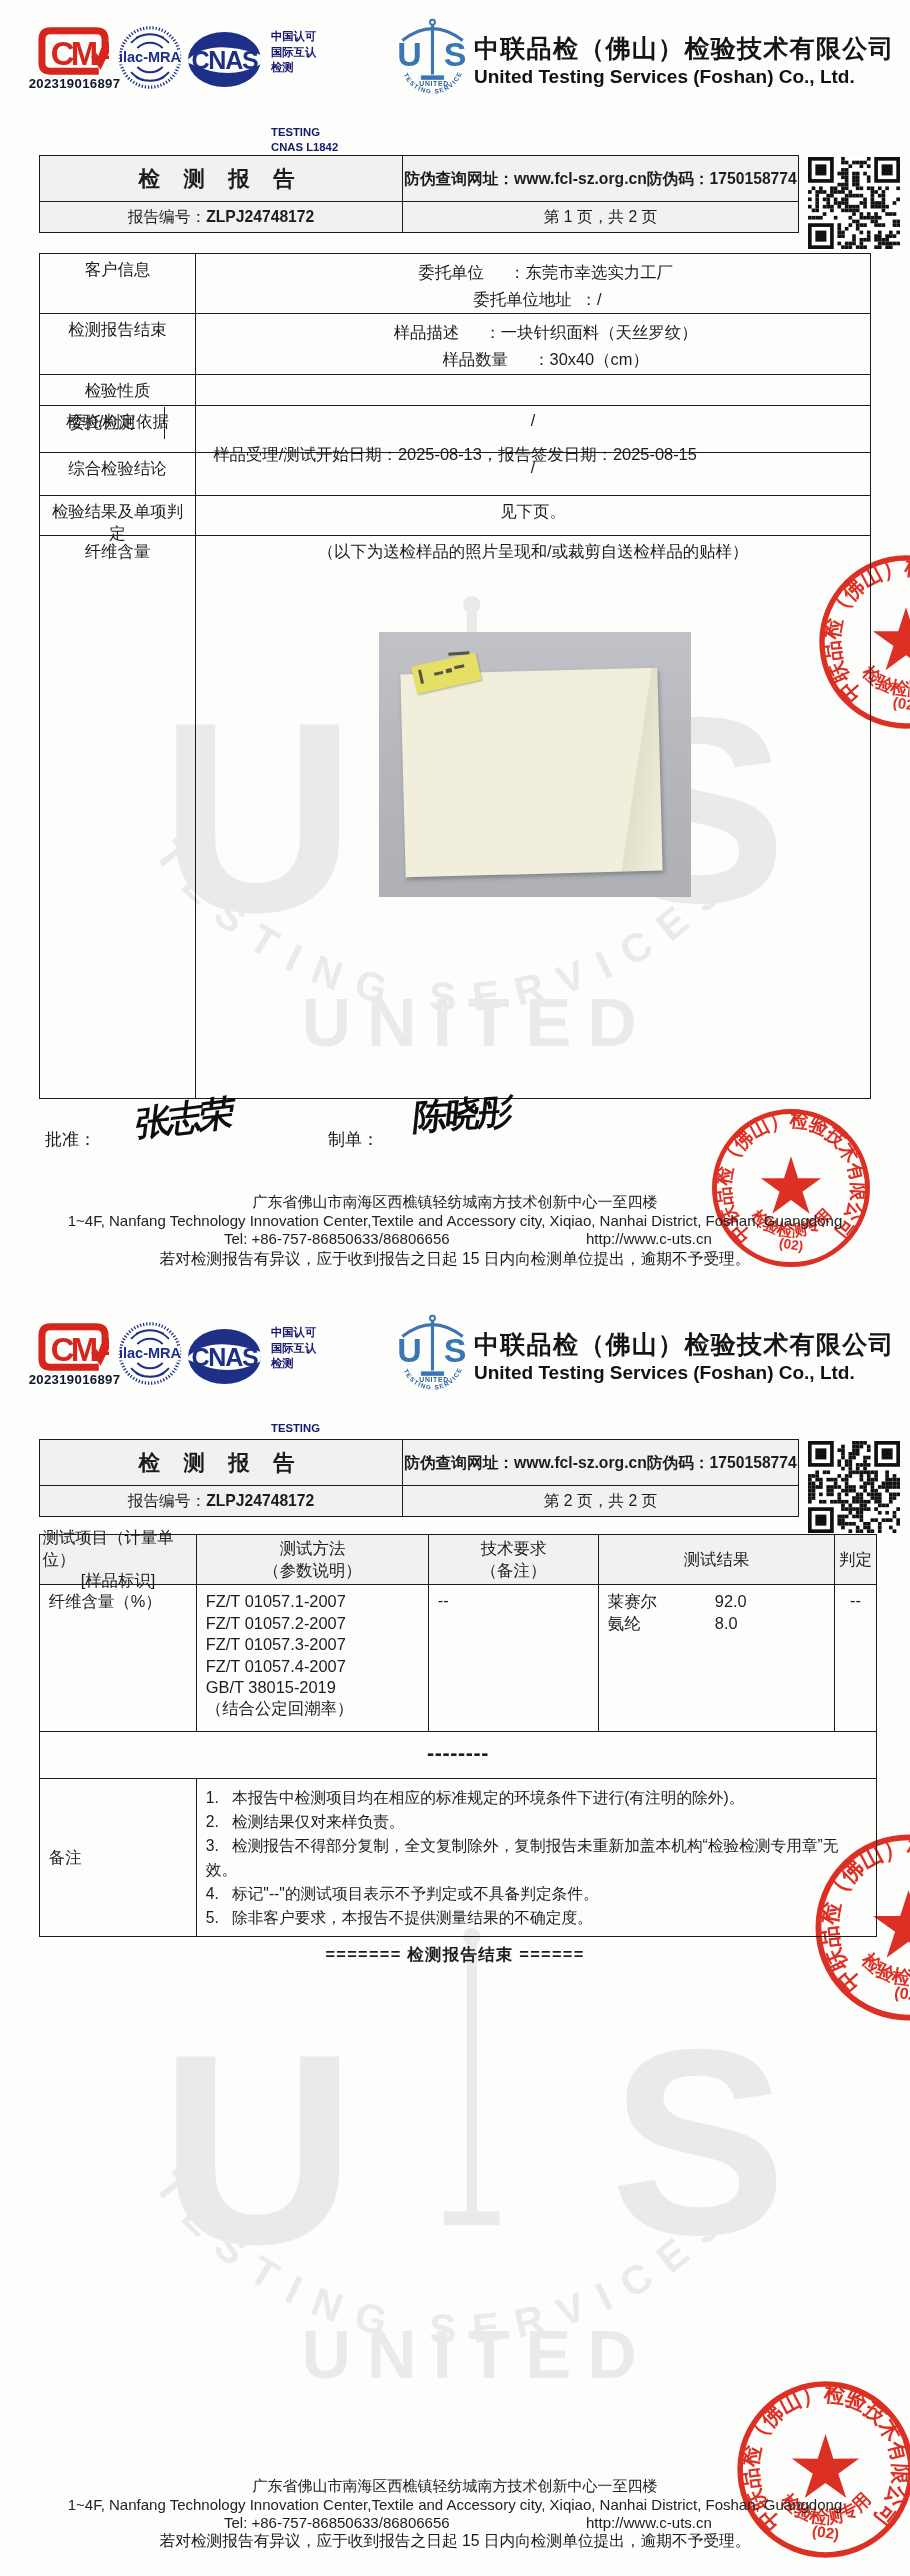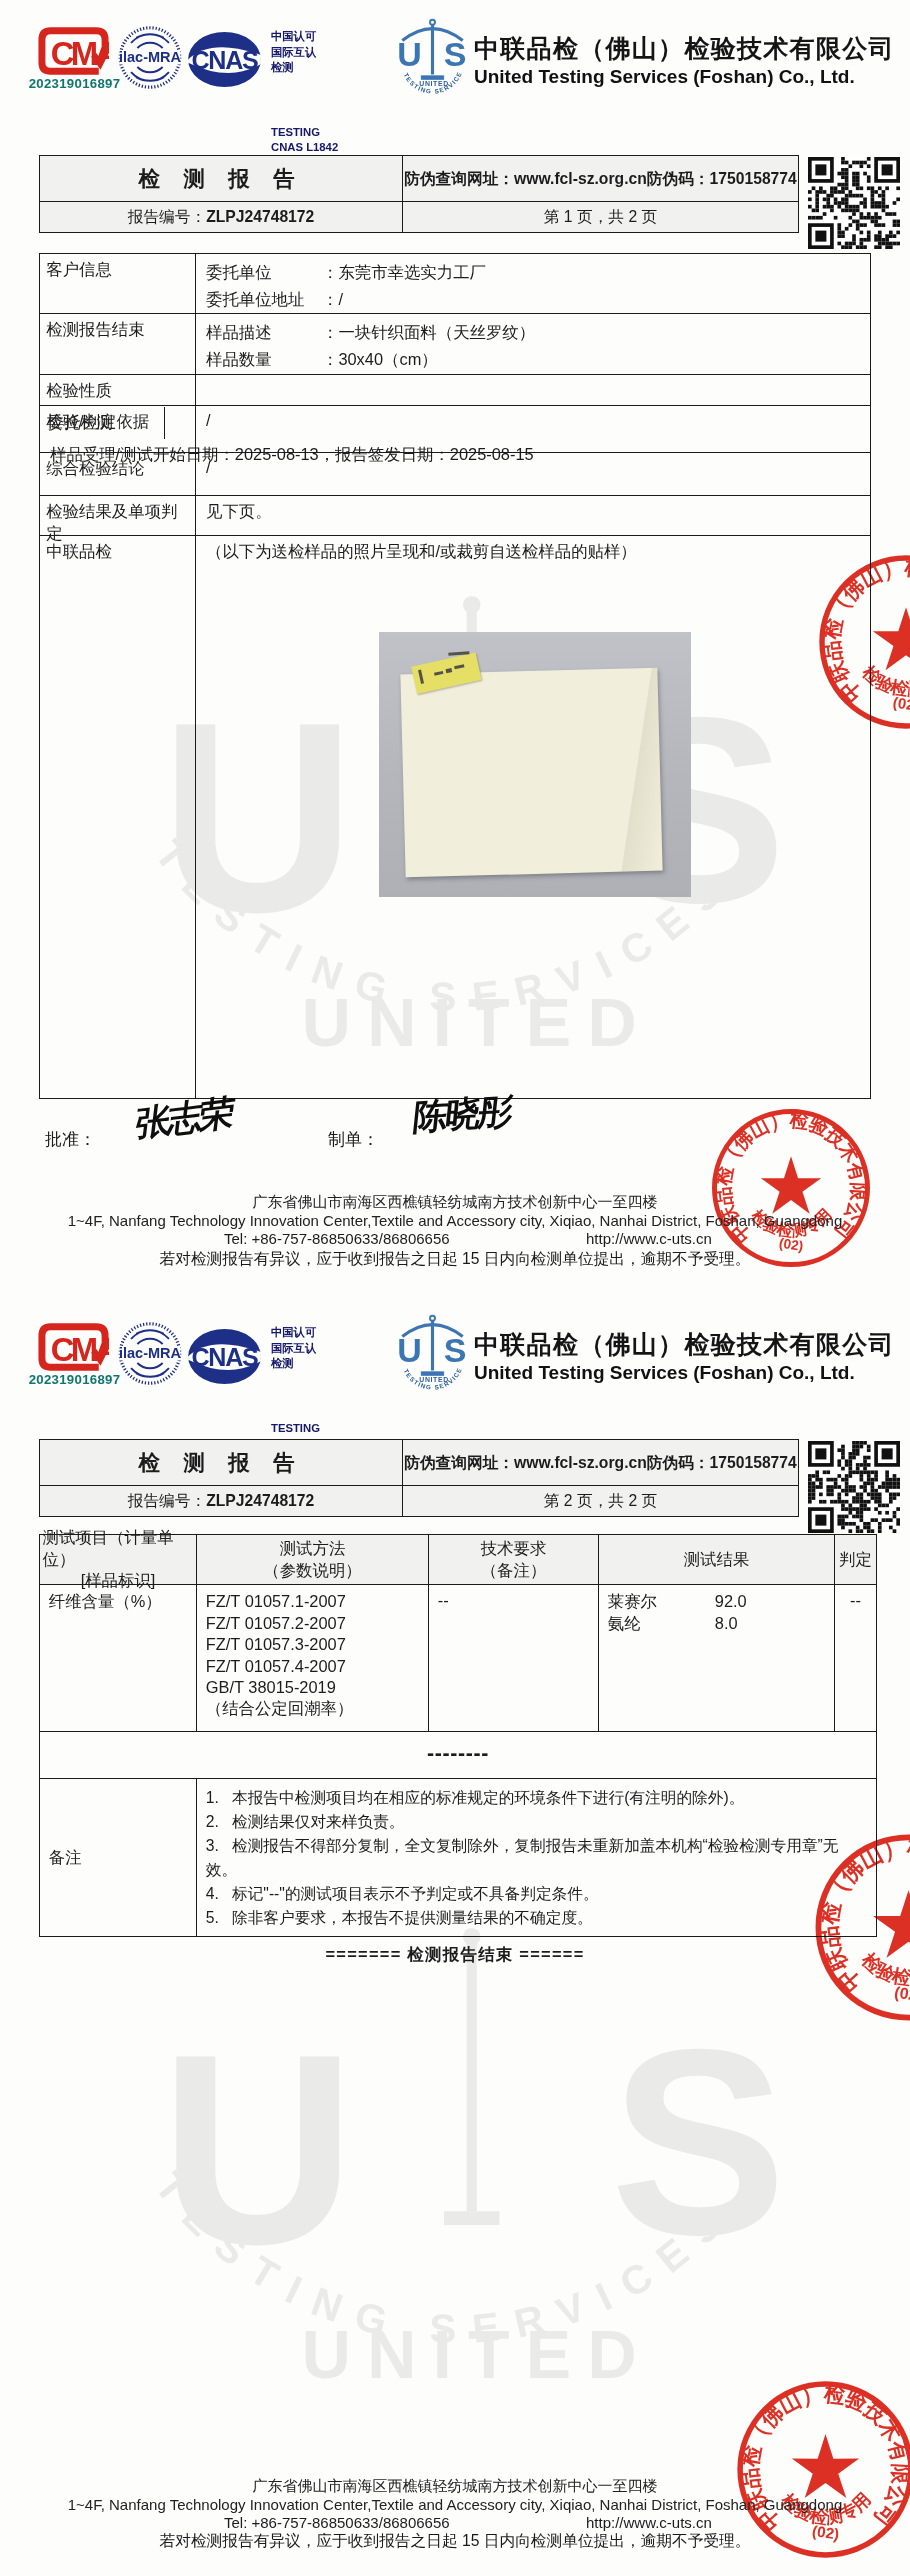--- a/index.html
+++ b/index.html
@@ -2,38 +2,38 @@
 <html style="font-size:10px"><head>
 <meta charset="utf-8">
 <title>检测报告</title>
 <style>
   html,body{margin:0;padding:0;background:#ffffff;}
   #doc{position:relative;width:910px;height:2576px;background:#fdfdfc;overflow:hidden;
        font-family:"Liberation Sans", sans-serif;color:#1c1c1c;}
   .abs{position:absolute;}
   .nb{white-space:nowrap;}
   
-  .cma-num{font-size:13.2px;font-weight:bold;color:#0f766e;text-align:center;letter-spacing:0.3px;}
+  .cma-num{font-size:13.2px;font-weight:bold;color:#0f172a;text-align:center;letter-spacing:0.3px;}
   .cnas-lines{font-size:11.3px;line-height:15.7px;color:#15186b;font-weight:600;}
   .cnas-en{font-size:11.3px;line-height:15px;color:#15186b;font-weight:700;margin-top:48px;}
   .co-cn{font-size:25px;font-weight:600;letter-spacing:1.3px;color:#151515;}
   .co-en{font-size:19px;font-weight:700;color:#111;}
   
   .tbl-a{position:absolute;border:1.9px solid #1b1b1b;background:#f1f1ef;box-sizing:border-box;display:flex;flex-direction:column;}
   .ta-r1{display:flex;border-bottom:1.9px solid #1b1b1b;height:45px;}
   .ta-r2{display:flex;flex:1;}
   .ta-c1{width:363px;border-right:1.9px solid #1b1b1b;display:flex;align-items:center;justify-content:center;box-sizing:border-box;}
   .ta-c2{flex:1;display:flex;flex-direction:row;align-items:center;justify-content:center;}
   .rpt-title{font-size:21.4px;font-weight:700;letter-spacing:8.8px;}
   .af-line{font-size:15.7px;font-weight:600;line-height:21.4px;}
   .rno{font-size:15.7px;}
   .rno b{font-weight:700;}
   .pgno{font-size:15.7px;}
   
-  .tbl-b{position:absolute;border:1.3px solid #1b1b1b;box-sizing:border-box;display:flex;flex-direction:column;}
+  .tbl-b{position:absolute;border:1.3px solid #1b1b1b;box-sizing:border-box;display:flex;flex-direction:column;text-align:center;}
   .tb-row{display:flex;border-bottom:1.9px solid #1b1b1b;box-sizing:border-box;}
   .tb-row:last-child{border-bottom:none;flex:1;}
   .tb-label{width:156px;border-right:1.3px solid #1b1b1b;padding:5px 6.3px;font-size:16.4px;box-sizing:border-box;}
   .tb-val{flex:1;padding:5px 10px;font-size:16.4px;box-sizing:border-box;}
   .tb-mid{width:125px;border-right:1.3px solid #1b1b1b;padding:5px 7.6px;font-size:16.4px;box-sizing:border-box;}
   .fline{line-height:26.5px;white-space:nowrap;}
   .flabel{display:inline-block;min-width:116px;}
   
   .tbl-r{position:absolute;border:1.3px solid #1b1b1b;box-sizing:border-box;display:flex;flex-direction:column;}
   .tr-head{display:flex;height:50px;border-bottom:1.9px solid #1b1b1b;background:#f1f1ef;box-sizing:border-box;}
@@ -410,21 +410,21 @@
     </div>
     <div class="tb-row" style="height:43px;">
       <div class="tb-label">综合检验结论</div>
       <div class="tb-val">/</div>
     </div>
     <div class="tb-row" style="height:40px;">
       <div class="tb-label">检验结果及单项判定</div>
       <div class="tb-val">见下页。</div>
     </div>
     <div class="tb-row">
-      <div class="tb-label">中联品检</div>
+      <div class="tb-label">纤维含量</div>
       <div class="tb-val">（以下为送检样品的照片呈现和/或裁剪自送检样品的贴样）</div>
     </div>
   </div>
 
   <div class="photo" style="left:379px;top:632px;width:312px;height:265px;">
     <div class="fabric">
       <div class="tag">
         <i style="left:6.3px;top:5px;width:2.5px;height:14px;"></i>
         <i style="left:21.4px;top:11.3px;width:8.8px;height:3.1px;"></i>
         <i style="left:33px;top:10px;width:6.3px;height:3.8px;"></i>

